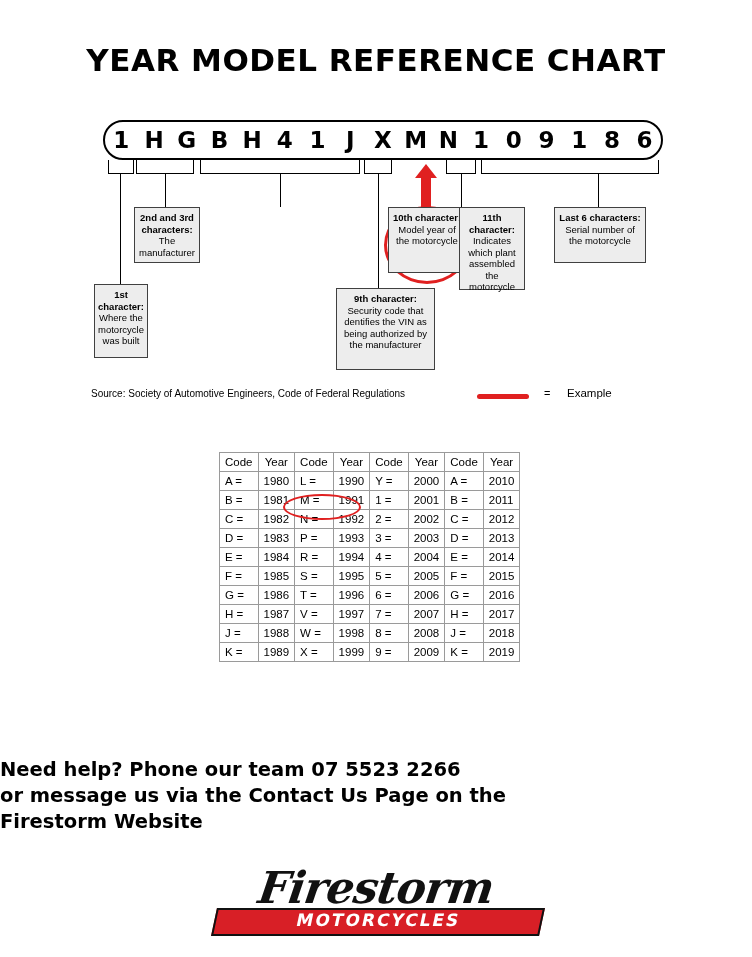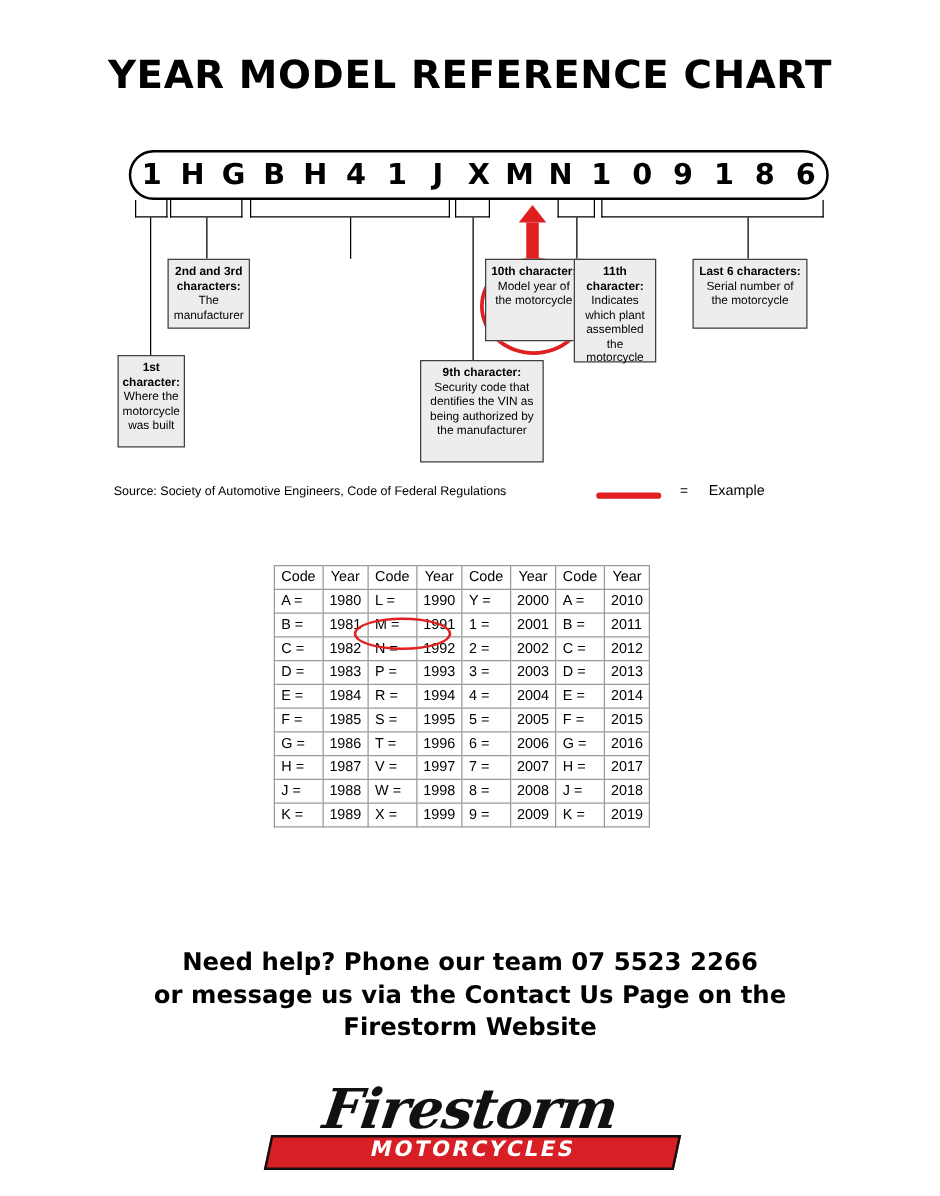--- a/index.html
+++ b/index.html
@@ -171,21 +171,21 @@
     border: 2.5px solid #e02020;
     border-radius: 50%;
     box-sizing: border-box;
   }
 
   
   .help {
     position: absolute;
     left: 0; top: 757px;
     width: 752px;
-    text-align: center;
+    text-align: left;
     font-size: 19.5px;
     font-weight: bold;
     line-height: 26px;
     font-family: "DejaVu Sans", sans-serif;
   }
 
   
   .logo {
     position: absolute;
     left: 196px;

